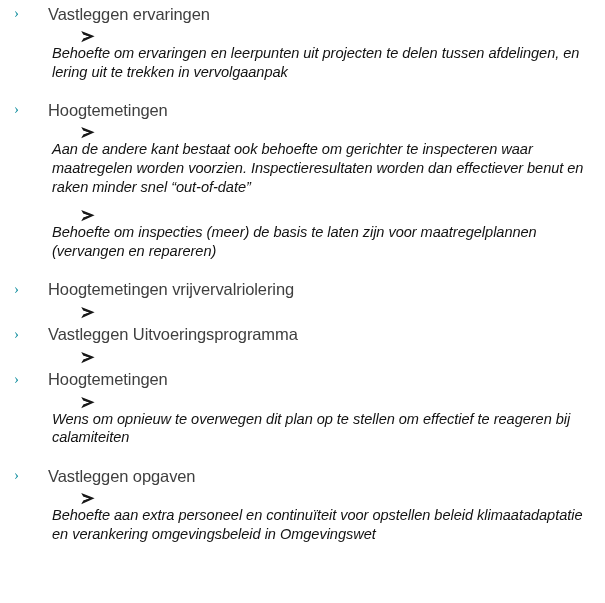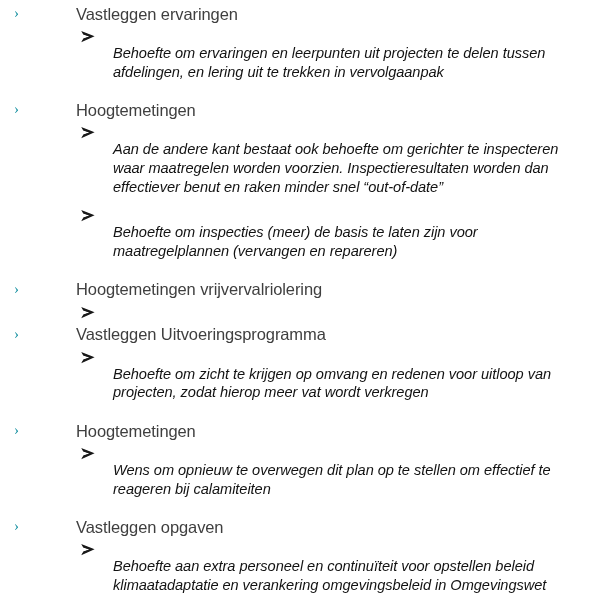--- a/index.html
+++ b/index.html
@@ -44,27 +44,26 @@
     line-height: 1;
     font-weight: 400;
   }
   .heading-text {
     font-family: "Liberation Sans", sans-serif;
     font-size: 16.5px;
     line-height: 1.15;
     color: #3f3f3f;
     letter-spacing: -0.1px;
     white-space: nowrap;
-    margin-left: 28px;
   }
 
   
   .sub-block {
     position: relative;
-    padding-left: 113px;
+    padding-left: 52px;
     padding-right: 14px;
     margin-top: 2px;
   }
   .arrow-bullet {
     position: absolute;
     left: 80px;
     top: -1px;
     width: 18px;
     height: 16px;
     line-height: 1;
@@ -153,21 +152,20 @@
         <span class="chevron-bullet">›</span>
         <span class="heading-text">Vastleggen Uitvoeringsprogramma</span>
       </div>
       <div class="sub-block">
         <span class="arrow-bullet">
           <svg width="18" height="16" viewBox="0 0 18 16">
             <path d="M1.2 2.1 L14.6 7.3 L1.2 13.2 L3.4 9.6 L9.9 7.6 L3.3 5.4 Z M3.4 9.6 L9.9 7.6 L3.3 5.4 L1.2 2.1 L14.6 7.3 L1.2 13.2 Z" fill="#1a1a1a"></path>
             <path d="M2.0 3.0 L13.0 7.3 L2.0 12.3 L3.8 9.4 L9.2 7.5 L3.7 5.6 Z" fill="#1a1a1a"></path>
           </svg>
         </span>
-        <span class="sub-text">Behoefte om zicht te krijgen op omvang en redenen voor uitloop van projecten, zodat hierop meer vat wordt verkregen</span>
       </div>
       <div class="spacer-after"></div>
     </div>
     <div class="section">
       <div class="heading-row">
         <span class="chevron-bullet">›</span>
         <span class="heading-text">Hoogtemetingen</span>
       </div>
       <div class="sub-block">
         <span class="arrow-bullet">

